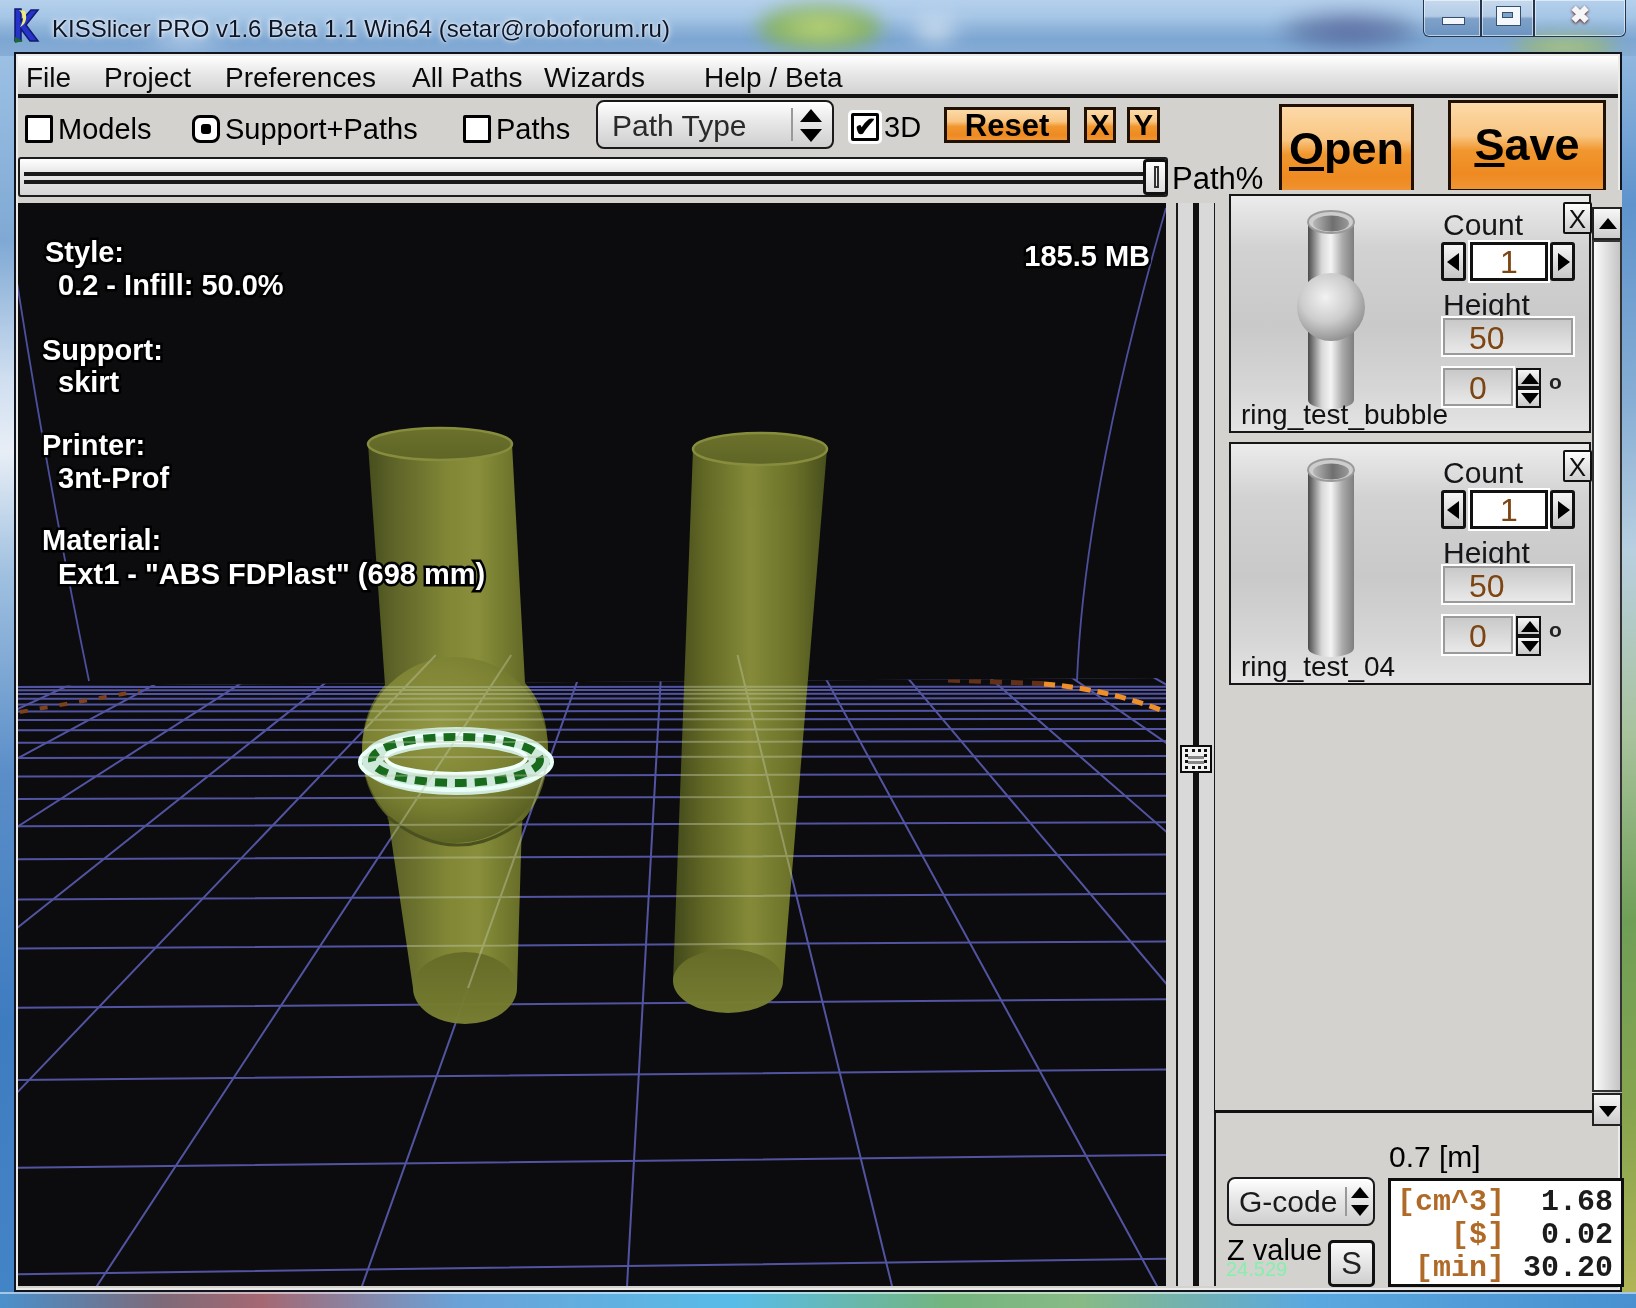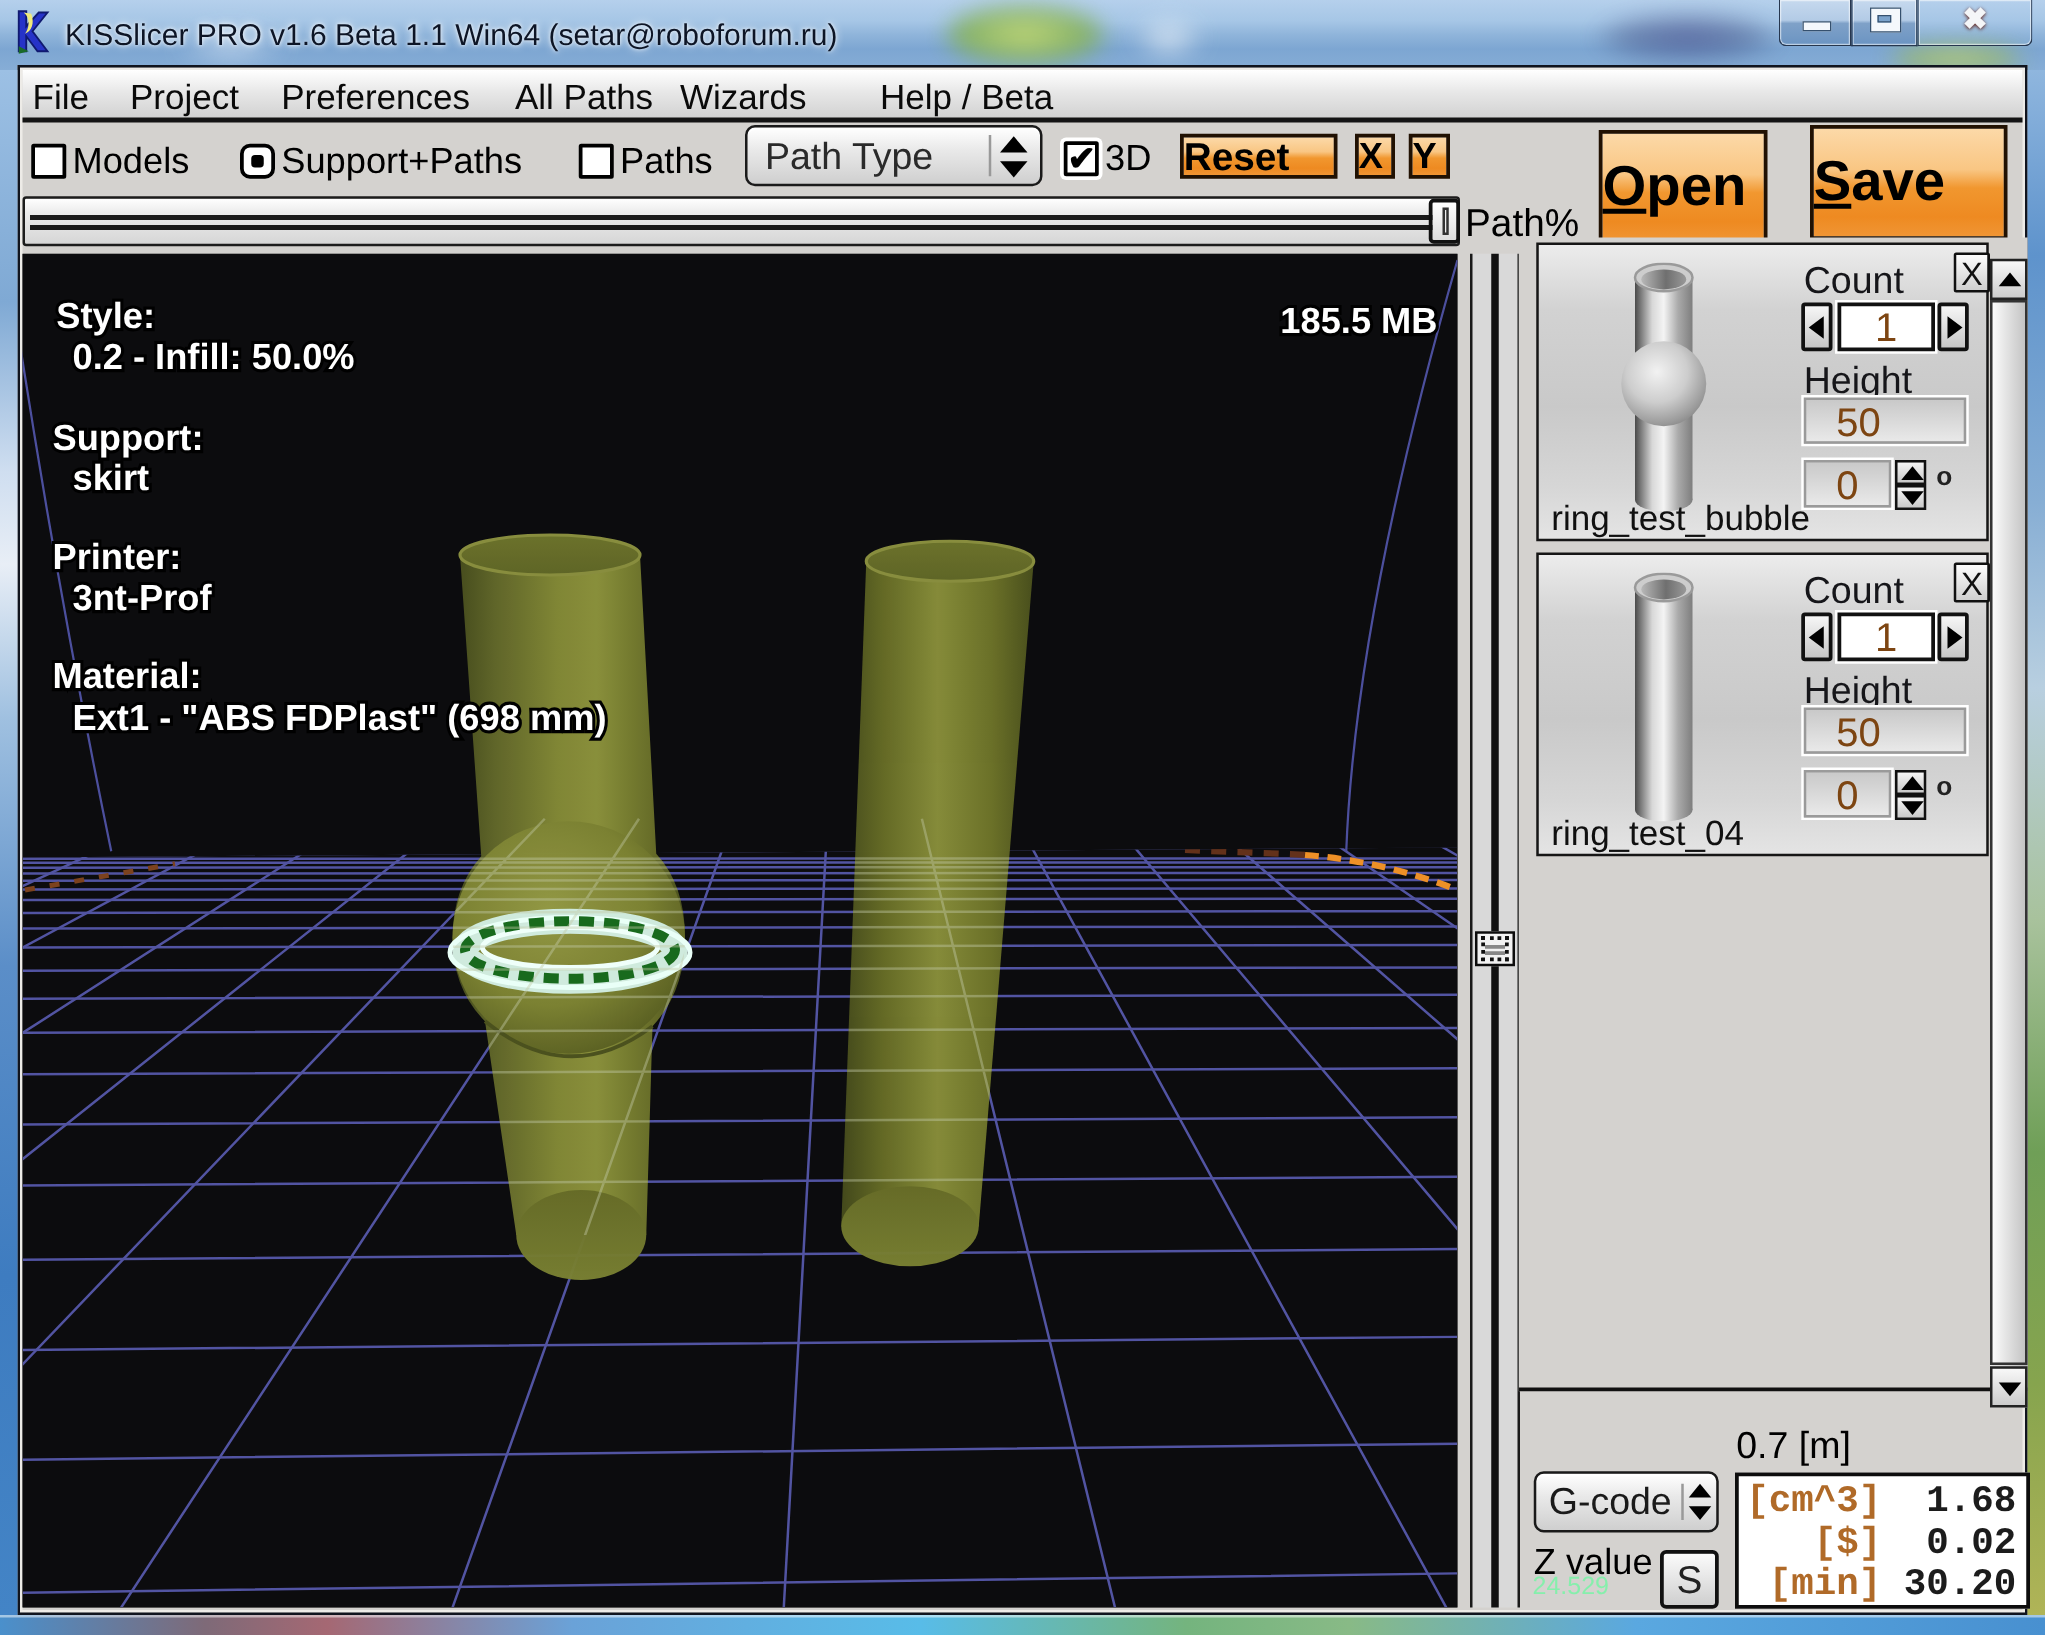--- a/index.html
+++ b/index.html
@@ -50,21 +50,21 @@
 #cb3d b{position:absolute;left:0px;top:-5px;font-size:27px;color:#000}
 .combo{position:absolute;border:2px solid #1a1a1a;border-radius:8px;
  background:linear-gradient(#ffffff,#e9e9e9 40%,#cfcfcf);box-shadow:inset 0 2px 0 #fff}
 .combo .ctext{position:absolute;left:14px;top:7px;font-size:30px;color:#2a2a2a}
 .combo .sep{position:absolute;top:6px;bottom:6px;width:2px;background:#999}
 .arrUD{position:absolute;width:0;height:0;border-left:11px solid transparent;border-right:11px solid transparent}
 .aup{border-bottom:13px solid #000}
 .adn{border-top:13px solid #000}
 .obtn{position:absolute;border:3px solid #211102;border-radius:0;color:#000;
  background:linear-gradient(#fcd9a8 0%,#f9c683 38%,#f1972f 55%,#ee8a21 82%,#f09534 100%);
- text-align:left;font-weight:bold}
+ text-align:center;font-weight:bold}
 #slider{left:18px;top:157px;width:1150px;height:40px;border:2px solid #1c1c1c;border-radius:3px;
  background:linear-gradient(#ffffff,#ececec 30%,#d6d6d6)}
 #slider .l1{position:absolute;left:4px;right:4px;top:13px;height:4px;background:#1a1a1a}
 #slider .l2{position:absolute;left:4px;right:4px;top:21px;height:4px;background:#1a1a1a}
 #shandle{left:1143px;top:159px;width:25px;height:36px;border:3px solid #111;border-radius:4px;
  background:linear-gradient(#fff,#ddd);}
 #shandle i{position:absolute;left:8px;top:4px;width:5px;height:22px;border:2px solid #333;display:block;background:#eee}
 #pathpct{left:1172px;top:161px;font-size:31px;color:#000}
 
 

